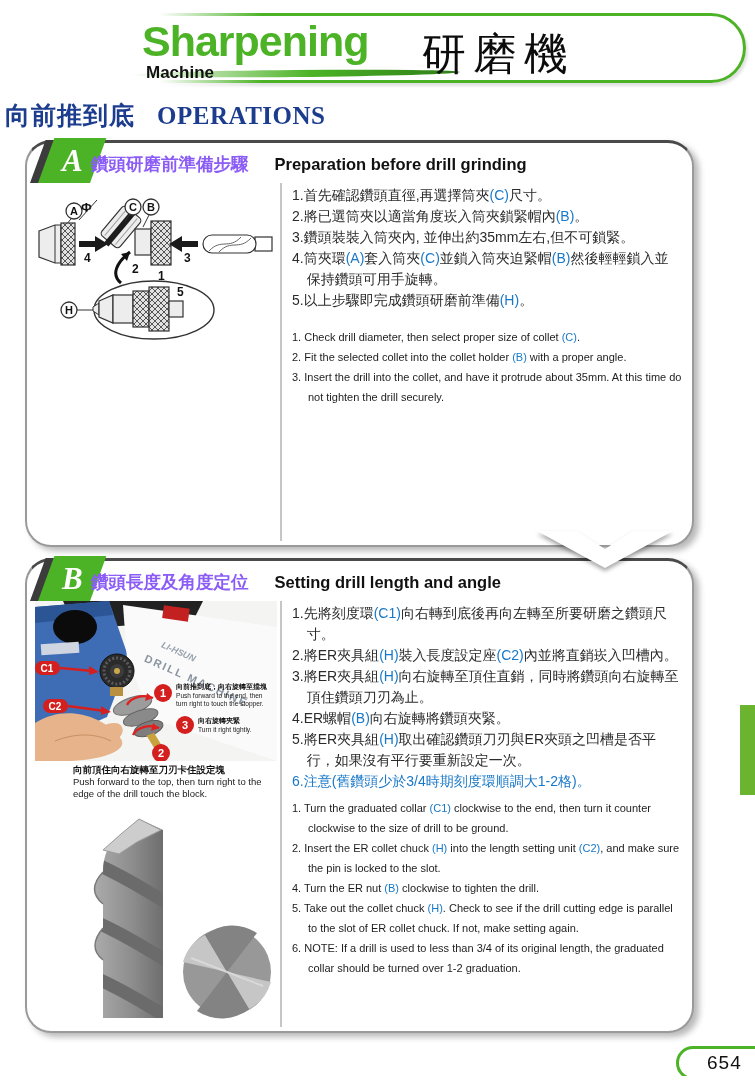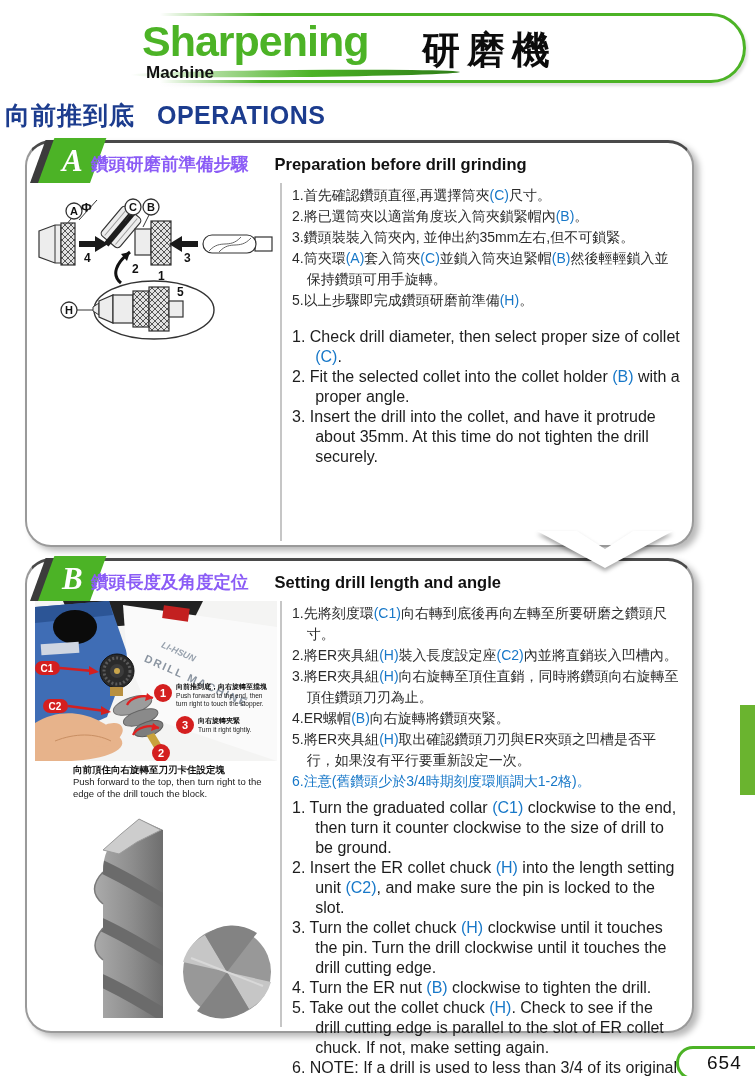--- a/index.html
+++ b/index.html
@@ -12,27 +12,27 @@
   .banner-border{position:absolute;inset:0;border:3px solid #4cb326;border-radius:36px;
                  box-shadow:2px 3px 3px rgba(0,0,0,0.12);}
   .banner-fade{position:absolute;left:-4px;top:-5px;width:170px;height:82px;
                background:linear-gradient(90deg,#fff 40%,rgba(255,255,255,0));}
   .swoosh{position:absolute;left:34px;top:57px;width:330px;height:7px;
           background:linear-gradient(90deg,rgba(76,179,38,0),#4cb326 55%,#2f7d18);
           border-radius:50%;transform:rotate(-0.5deg);}
   .brand-en{position:absolute;left:46px;top:4px;font-size:43px;font-weight:800;
             color:#4cb326;letter-spacing:-1px;}
   .brand-sub{position:absolute;left:50px;top:50px;font-size:17px;font-weight:800;color:#111;}
-  .brand-zh{position:absolute;left:326px;top:12px;font-size:38px;font-weight:700;
+  .brand-zh{position:absolute;left:326px;top:12px;font-size:44px;font-weight:400;
             color:#0c0c0c;letter-spacing:7px;}
 
   
   .ops{position:absolute;left:5px;top:99px;font-weight:800;color:#1c3c8e;}
   .ops .zh{font-size:25px;letter-spacing:1px;}
-  .ops .en{font-size:25px;margin-left:22px;letter-spacing:0.5px;}
+  .ops .en{font-size:25px;margin-left:22px;letter-spacing:0.5px;font-family:Liberation Serif, serif;}
 
   
   .panel{position:absolute;left:25px;width:665px;background:#fff;
          border:2px solid #9a9a9a;border-top:3px solid #4a4a4a;border-radius:26px;
          box-shadow:5px 4px 6px rgba(0,0,0,0.28);}
   #panel-a{top:140px;height:402px;}
   #panel-b{top:558px;height:470px;}
 
   .badge-wrap{position:absolute;top:-5px;left:2px;width:72px;height:45px;}
   .badge-dark{position:absolute;left:1px;top:2px;width:54px;height:43px;background:#3c3c3c;
@@ -47,21 +47,21 @@
   .panel-title .zh{font-size:17.5px;font-weight:800;color:#8b5cf6;}
   .panel-title .en{font-size:16.5px;font-weight:700;color:#111;margin-left:26px;}
 
   .panel-body{position:absolute;left:0;right:0;top:40px;bottom:4px;display:flex;}
   .panel-left{width:253px;border-right:2px solid #c6c6c6;position:relative;}
   .panel-right{flex:1;padding:2px 10px 0 10px;}
 
   
   .step{font-size:14px;line-height:21px;color:#2b2b2b;
         padding-left:1.05em;text-indent:-1.05em;}
-  .steps.en .step{font-size:16px;line-height:20px;color:#1d1d1d;
+  .steps.en .step{font-size:11px;line-height:20px;color:#1d1d1d;
         padding-left:1.45em;text-indent:-1.45em;}
   .steps.en{margin-top:16px;}
   #panel-b .steps.en{margin-top:6px;}
   .ref{color:#1878c8;}
   .step.note{color:#1878c8;}
 
   
   .diagram-a{display:block;margin:12px auto 0 auto;}
   .photo-b{display:block;margin:0 0 0 8px;}
   .photo-caption{margin:3px 0 0 46px;width:202px;}
@@ -352,21 +352,20 @@
             <div class="step">1.先將刻度環<span class="ref">(C1)</span>向右轉到底後再向左轉至所要研磨之鑽頭尺寸。</div>
             <div class="step">2.將ER夾具組<span class="ref">(H)</span>裝入長度設定座<span class="ref">(C2)</span>內並將直銷崁入凹槽內。</div>
             <div class="step">3.將ER夾具組<span class="ref">(H)</span>向右旋轉至頂住直銷，同時將鑽頭向右旋轉至頂住鑽頭刀刃為止。</div>
             <div class="step">4.ER螺帽<span class="ref">(B)</span>向右旋轉將鑽頭夾緊。</div>
             <div class="step">5.將ER夾具組<span class="ref">(H)</span>取出確認鑽頭刀刃與ER夾頭之凹槽是否平行，如果沒有平行要重新設定一次。</div>
             <div class="step note">6.注意(舊鑽頭少於3/4時期刻度環順調大1-2格)。</div>
           </div>
         <div class="steps en">
             <div class="step">1. Turn the graduated collar <span class="ref">(C1)</span> clockwise to the end, then turn it counter clockwise to the size of drill to be ground.</div>
             <div class="step">2. Insert the ER collet chuck <span class="ref">(H)</span> into the length setting unit <span class="ref">(C2)</span>, and make sure the pin is locked to the slot.</div>
-            <div class="step">3. Turn the collet chuck <span class="ref">(H)</span> clockwise until it touches the pin. Turn the drill clockwise until it touches the drill cutting edge.</div>
             <div class="step">4. Turn the ER nut <span class="ref">(B)</span> clockwise to tighten the drill.</div>
             <div class="step">5. Take out the collet chuck <span class="ref">(H)</span>. Check to see if the drill cutting edge is parallel to the slot of ER collet chuck. If not, make setting again.</div>
             <div class="step note">6. NOTE: If a drill is used to less than 3/4 of its original length, the graduated collar should be turned over 1-2 graduation.</div>
           </div>
       </div>
     </div>
   </section>
 
   <div class="side-tab"></div>
 

